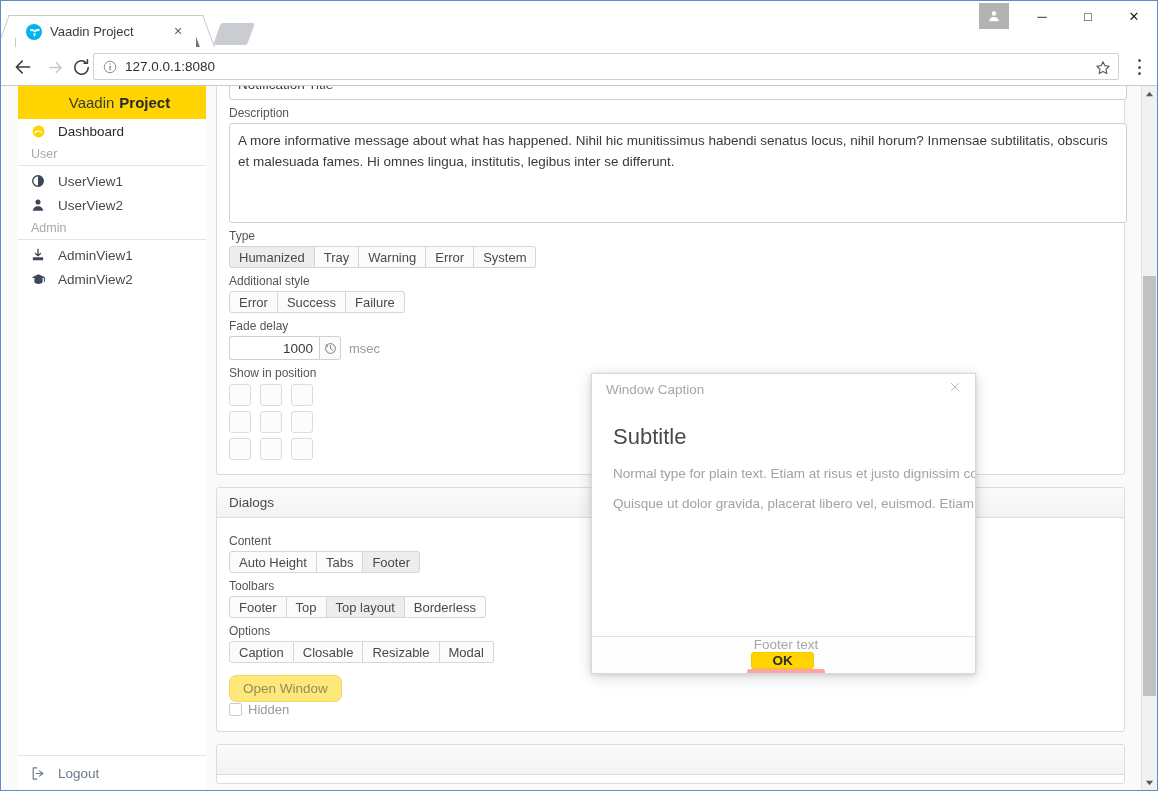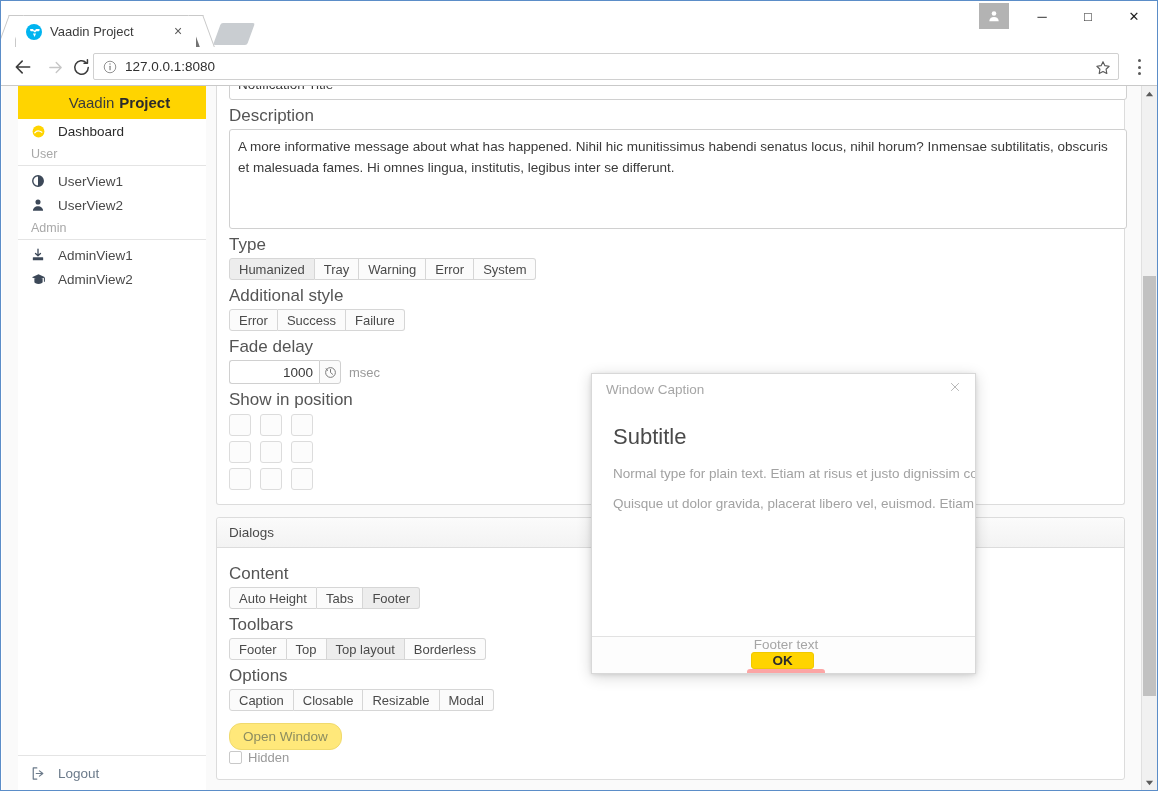--- a/index.html
+++ b/index.html
@@ -222,21 +222,21 @@
     height: 30px; display: flex; align-items: center;
     padding-left: 12px;
     font-size: 13.5px; color: #4a4a4a;
     background: linear-gradient(#fbfbfb, #f3f3f3);
     border-bottom: 1px solid #dcdcdc;
     border-top-left-radius: 3px; border-top-right-radius: 3px;
   }
   .panel-body { padding: 10px 12px 14px 12px; }
 
   .field-label {
-    font-size: 17px; color: #555; margin: 6px 0 3px 0;
+    font-size: 12px; color: #555; margin: 6px 0 3px 0;
   }
   .text-input {
     width: 898px; height: 28px;
     border: 1px solid #d0d0d0; border-radius: 3px;
     background: #fff; font-size: 13.5px; color: #3a3a3a;
     padding: 4px 8px; line-height: 20px;
   }
   .textarea {
     width: 898px; height: 100px;
     border: 1px solid #d0d0d0; border-radius: 3px;
@@ -286,21 +286,21 @@
     width: 22px; height: 22px;
     border: 1px solid #dcdcdc; border-radius: 3px;
     background: #fcfcfc; cursor: pointer;
   }
 
   
   .btn-primary {
     display: inline-flex; align-items: center; justify-content: center;
     height: 27px; padding: 0 13px;
     background: #ffe87a; border: 1px solid #f0da6e;
-    border-radius: 12px;
+    border-radius: 7px;
     font-size: 13.5px; color: #8d8d60;
     cursor: pointer;
   }
   .chk-row { display: flex; align-items: center; }
   .chk-box {
     width: 13px; height: 13px;
     border: 1px solid #c9c9c9; border-radius: 2px;
     background: #fff; margin-right: 6px; cursor: pointer;
   }
   .chk-label { font-size: 13px; color: #9a9a9a; }

